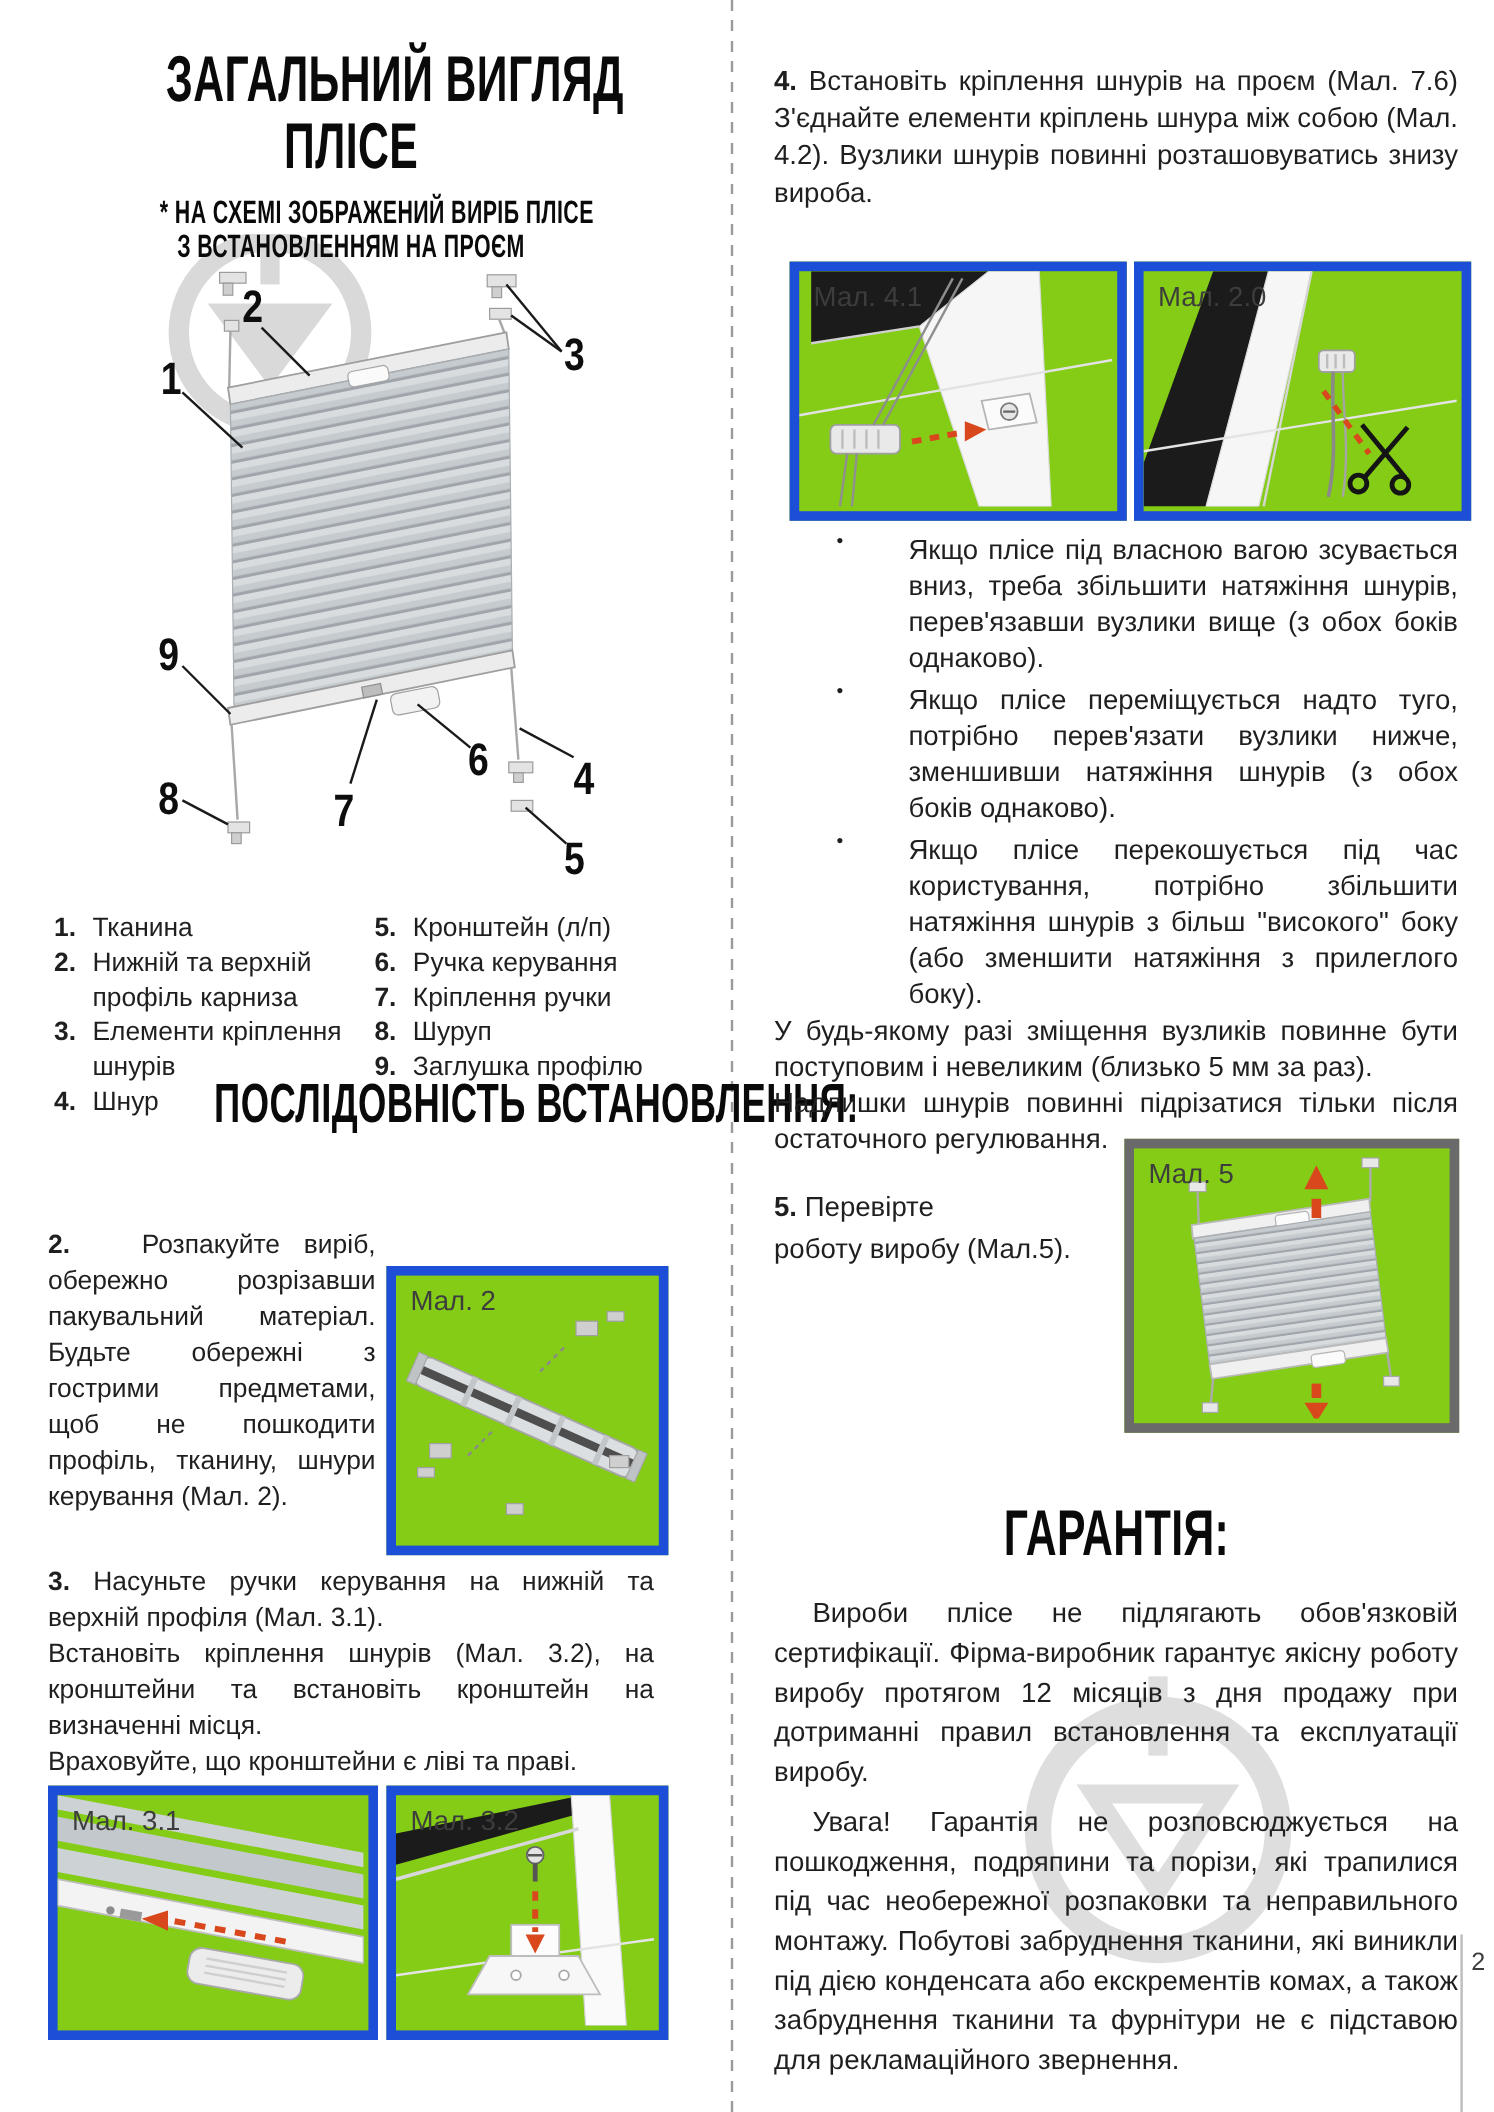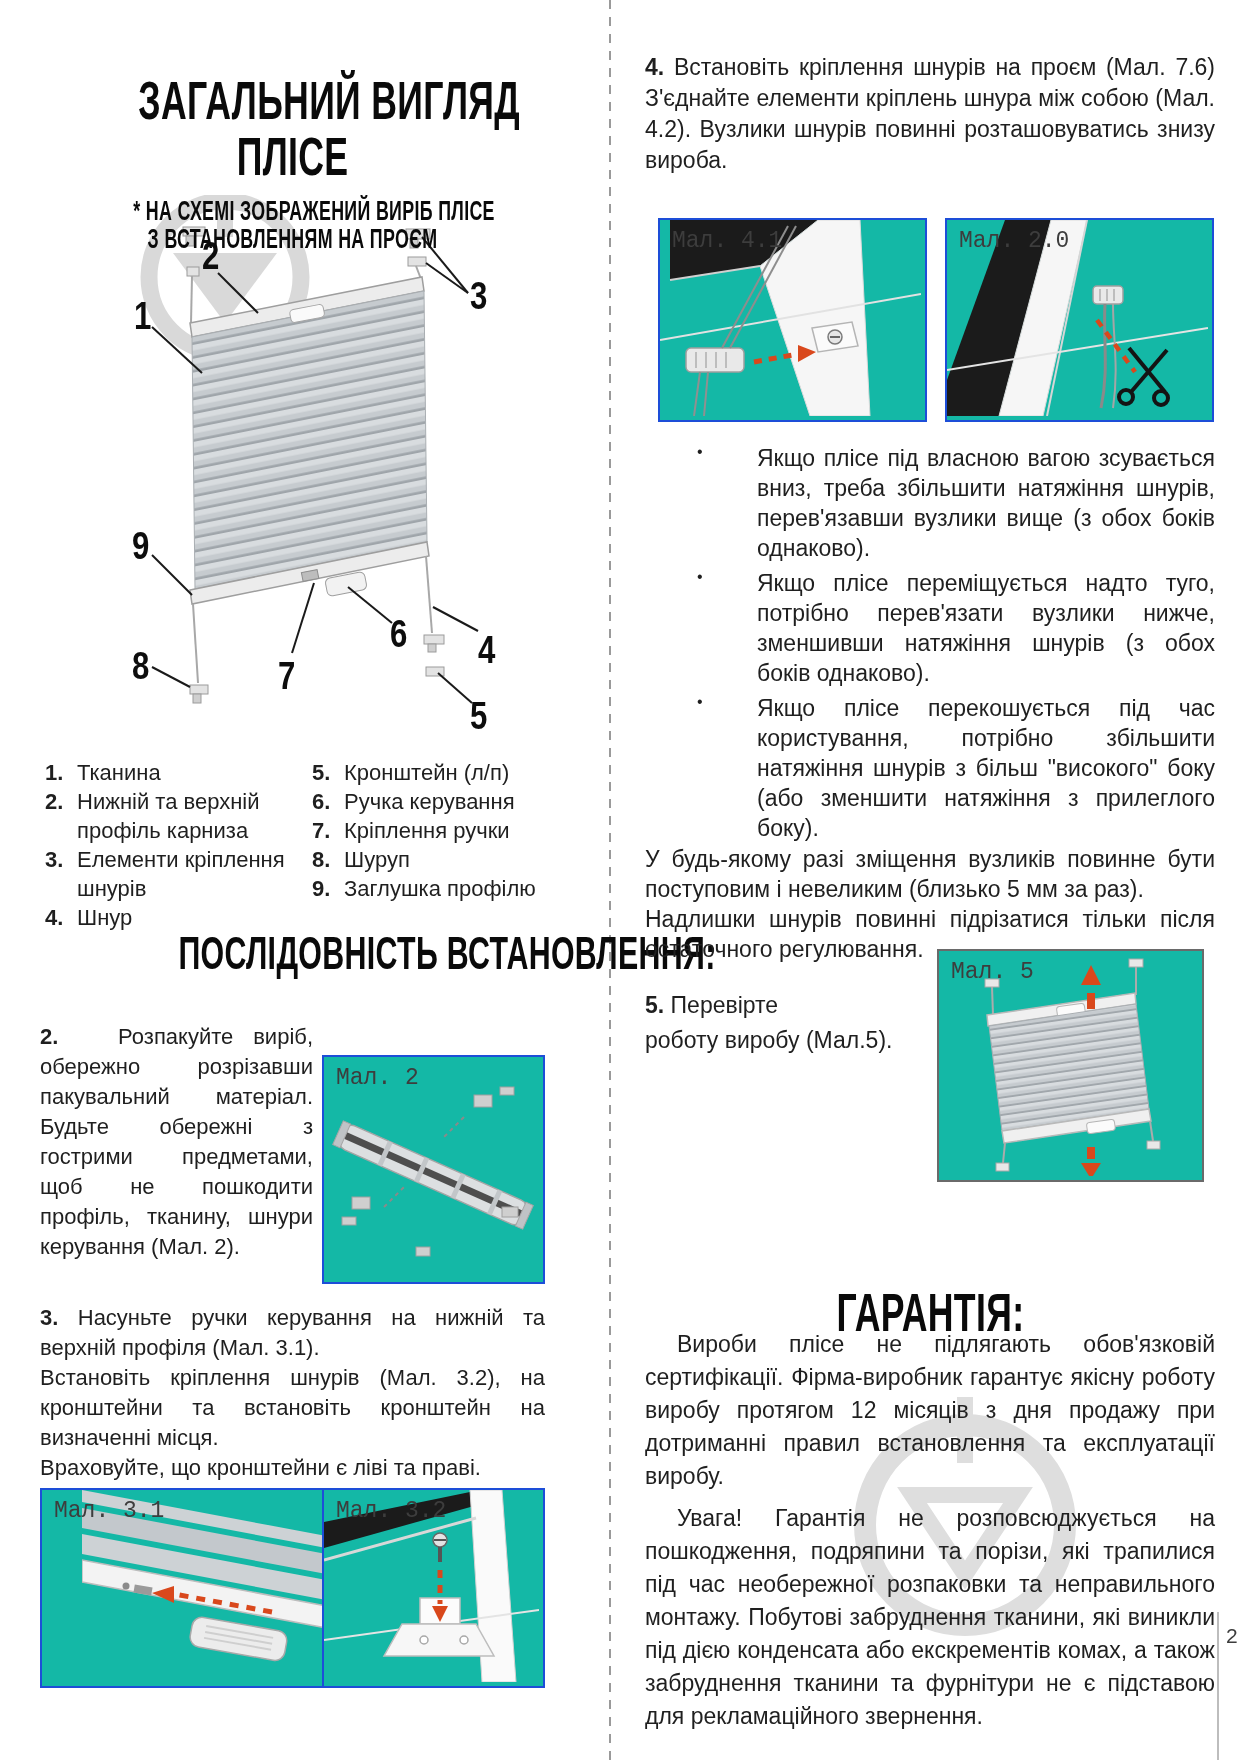--- a/index.html
+++ b/index.html
@@ -1,26 +1,26 @@
 <!DOCTYPE html>
 <html style="--accent: #d9481c;"><head>
 <meta charset="utf-8">
 <style>
   html,body{margin:0;padding:0;background:#e9e9e9;}
   .page{position:relative;width:1245px;height:1760px;background:#ffffff;
         font-family:"Liberation Sans",sans-serif;color:#1f1f1f;overflow:hidden;margin:0 auto;}
   .abs{position:absolute;}
   
-  .hd-wrap{text-align:center;margin-top:34px;}
+  .hd-wrap{text-align:center;}
   .hd{display:inline-block;font-weight:700;color:#0a0a0a;white-space:nowrap;
       transform:scaleX(0.66);transform-origin:50% 50%;letter-spacing:0.5px;line-height:1.04;}
   .body-l{font-size:22px;line-height:30px;text-align:justify;}
   .body-r{font-size:23px;line-height:31px;text-align:justify;}
   .b{font-weight:700;}
-  .figbox{position:absolute;border:2px solid #1d4ed8;background:#14b8a6;font-family:Liberation Mono, monospace;}
+  .figbox{position:absolute;border:8px solid #1d4ed8;background:#84cc16;}
   .figlabel{position:absolute;left:12px;top:8px;font-size:23px;color:#3d3d3d;z-index:2;}
   .callout{position:absolute;font-weight:700;font-size:38px;color:#0d0d0d;
            transform:scaleX(0.82);transform-origin:50% 50%;line-height:1;}
   .leg-item{display:flex;font-size:22px;line-height:29px;}
   .leg-num{font-weight:700;flex:0 0 32px;}
   .leg-text{flex:1;}
   .bullet{display:flex;margin:0 0 5px 0;}
   .dot{flex:0 0 60px;padding-left:52px;box-sizing:content-box;width:8px;}
   .btext{flex:1;text-align:justify;font-size:23px;line-height:30px;}
   .wm{position:absolute;z-index:0;}
@@ -216,21 +216,21 @@
 
   <div class="abs body-l" style="left:40px;top:1303px;width:505px;">
     <div>
       <span class="b">3.</span>
       <span>Насуньте ручки керування на нижній та верхній профіля (Мал. 3.1).</span>
     </div>
     <div>Встановіть кріплення шнурів (Мал. 3.2), на кронштейни та встановіть кронштейн на визначенні місця.</div>
     <div>Враховуйте, що кронштейни є ліві та праві.</div>
   </div>
 
-  <div class="figbox" style="left:40px;top:1488px;width:259px;height:196px;padding-left:40px;">
+  <div class="figbox" style="left:40px;top:1488px;width:259px;height:196px;">
     <div class="figlabel">Мал. 3.1</div>
     <svg class="fig-svg" width="255" height="192" viewBox="0 0 255 192">
       <polygon points="0,0 255,48 255,60 0,12" fill="#cdd2d5"></polygon>
       <polygon points="0,18 255,66 255,86 0,38" fill="#c3c8cc"></polygon>
       <polygon points="0,44 255,92 255,112 0,64" fill="#cdd2d5"></polygon>
       <polygon points="0,70 255,118 255,140 0,92" fill="#f3f3f3" stroke="#bdbdbd" stroke-width="1.5"></polygon>
       <rect x="52" y="96" width="18" height="8" fill="#9a9a9a" transform="rotate(10 61 100)"></rect>
       <circle cx="44" cy="96" r="3.5" fill="#8b8b8b"></circle>
       <g transform="translate(158,140) rotate(10)">
         <rect x="-48" y="-6" width="96" height="30" rx="10" fill="#ececec" stroke="#a9a9a9" stroke-width="1.5"></rect>

